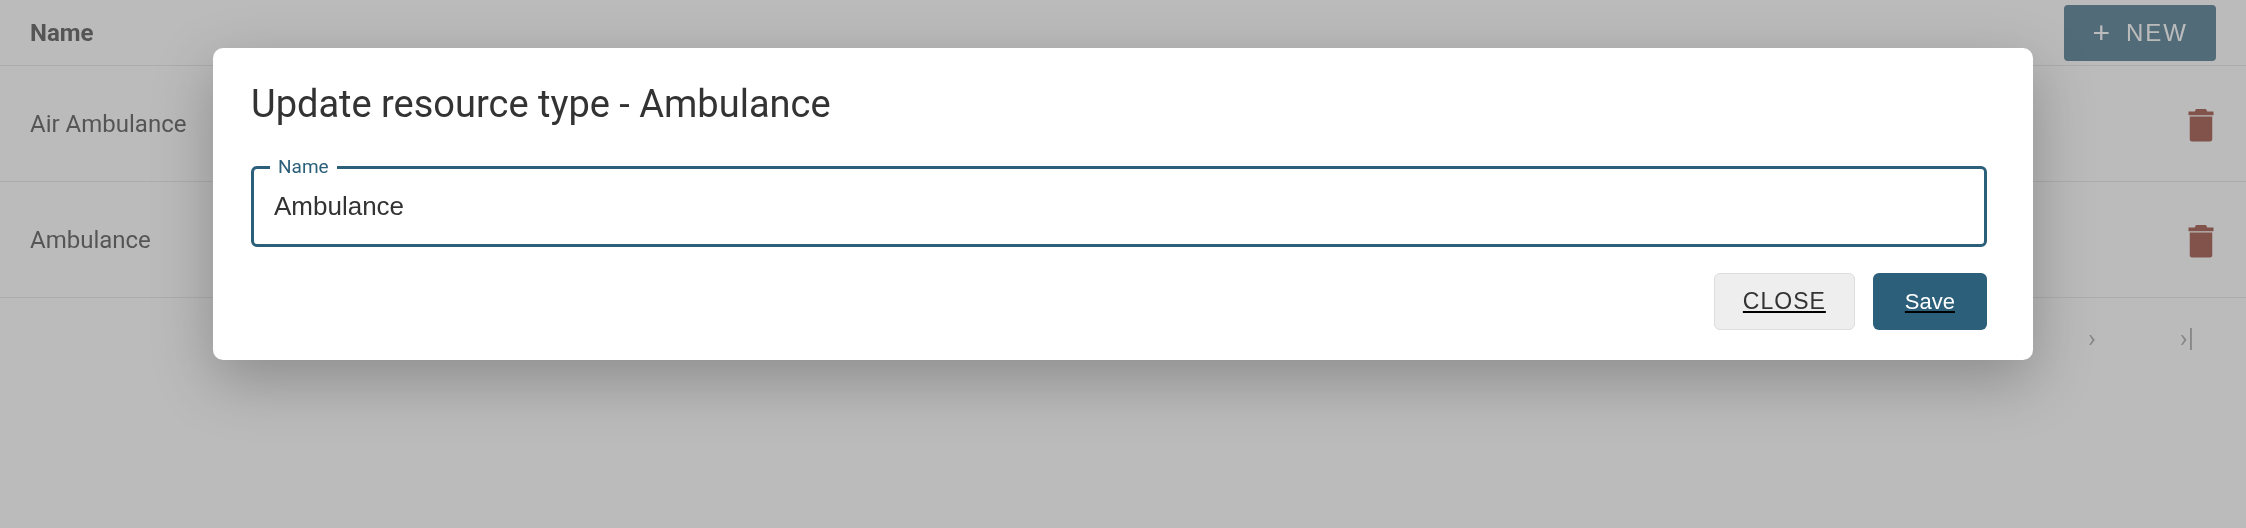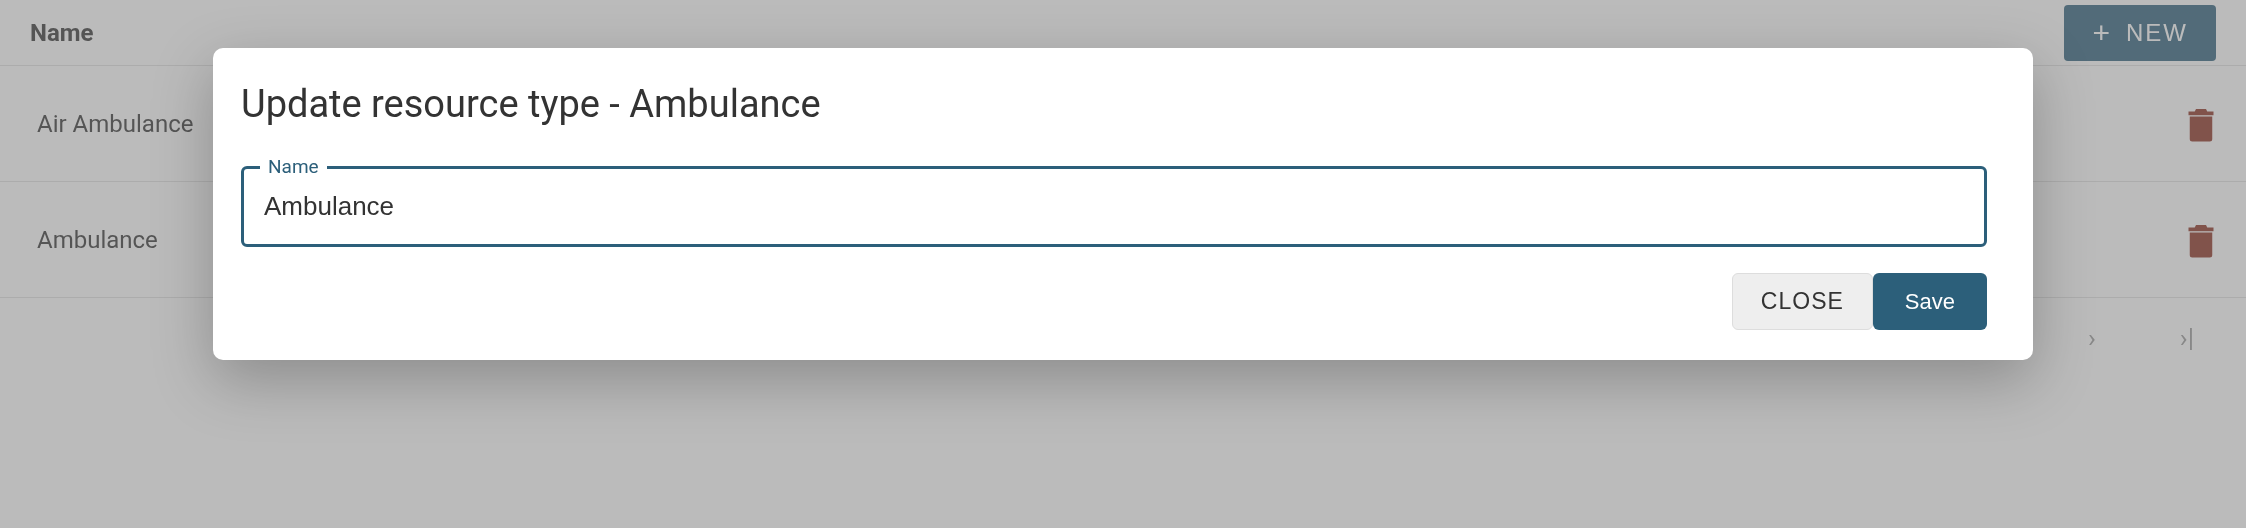--- a/index.html
+++ b/index.html
@@ -54,21 +54,20 @@
   display: flex;
   align-items: center;
   justify-content: space-between;
   padding: 0 30px;
   height: 116px;
   border-bottom: 1px solid #e0e0e0;
 }
 .table-row .cell {
   font-size: 24px;
   color: #333;
-  margin-left: 7px;
 }
 .trash-icon {
   color: #8b2e1f;
   cursor: pointer;
 }
 .trash-icon svg {
   width: 30px;
   height: 36px;
   display: block;
 }
@@ -107,21 +106,21 @@
 .dialog {
   position: absolute;
   top: 48px;
   left: 50%;
   transform: translateX(-50%);
   width: 1820px;
   background: #fff;
   border-radius: 10px;
   box-shadow: 0 20px 60px rgba(0,0,0,0.25);
   z-index: 20;
-  padding: 34px 46px 30px 28px;
+  padding: 34px 46px 30px 38px;
 }
 .dialog-title {
   font-size: 38px;
   font-weight: 400;
   color: #333;
   margin-bottom: 40px;
 }
 .field-wrap {
   position: relative;
   border: 3px solid #2c5f7a;
@@ -142,21 +141,22 @@
   border: none;
   outline: none;
   width: 100%;
   font-size: 26px;
   color: #333;
   background: transparent;
 }
 .dialog-actions {
   display: flex;
   justify-content: flex-end;
-  gap: 0;
+  gap: 18px;
+  text-decoration: underline;
 }
 .btn-close {
   background: #eeeeee;
   border: 1px solid #ddd;
   border-radius: 6px;
   padding: 14px 28px;
   font-size: 23px;
   letter-spacing: 1px;
   color: #333;
   cursor: pointer;

